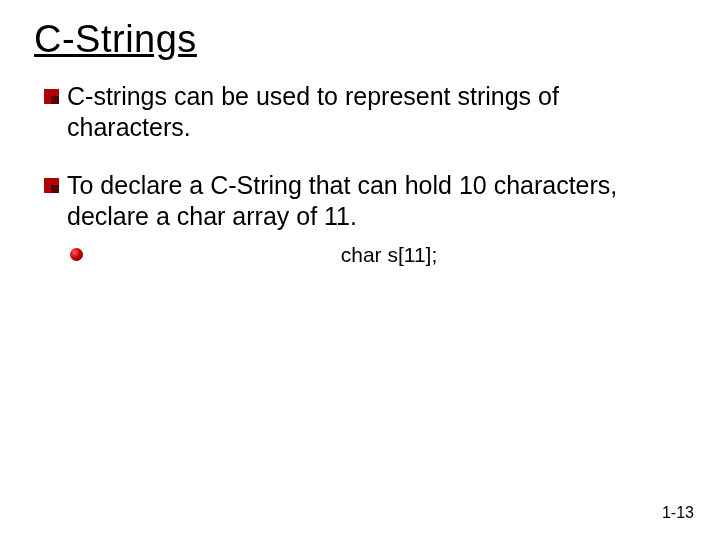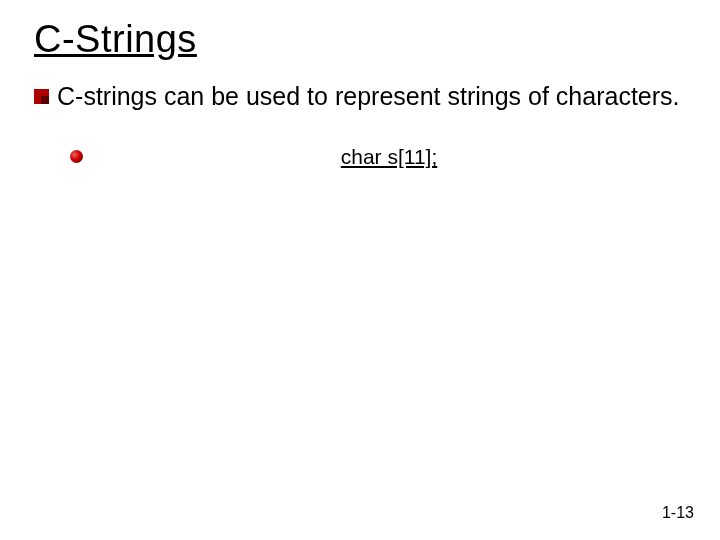--- a/index.html
+++ b/index.html
@@ -26,21 +26,21 @@
     font-weight: normal;
     letter-spacing: 0.5px;
   }
   .bullets {
     font-size: 25px;
     line-height: 1.25;
   }
   .b1 {
     display: flex;
     align-items: flex-start;
-    margin: 4px 0 0 0;
+    margin: 4px 0 0 10px;
   }
   .b1 .marker {
     flex: 0 0 auto;
     width: 15px;
     height: 15px;
     margin-top: 8px;
     margin-right: 8px;
   }
   .b1 .marker .sq {
     width: 15px;
@@ -74,21 +74,20 @@
   .b2 .marker .circ {
     width: 13px;
     height: 13px;
     border-radius: 50%;
     background: radial-gradient(circle at 35% 35%, #ff5a5a 0%, #c80000 45%, #5a0000 100%);
   }
   .b2 .text { flex: 1 1 auto; }
   .centered-code {
     text-align: center;
     flex: 1 1 auto;
-    text-decoration: underline;
   }
   .spacer-lg { height: 22px; }
   .spacer-sm { height: 4px; }
   .pagenum {
     position: absolute;
     right: 26px;
     bottom: 14px;
     font-family: Arial, sans-serif;
     font-size: 16px;
     color: #000;
@@ -107,20 +106,26 @@
       <div class="marker">
           <div class="sq"></div>
         </div>
       <div class="text">C-strings can be used to represent strings of characters.</div>
     </div>
 
 
 
     <div class="spacer-lg"></div>
 
+    <div class="b1">
+      <div class="marker">
+          <div class="sq"></div>
+        </div>
+      <div class="text">To declare a C-String that can hold 10 characters, declare a char array of 11.</div>
+    </div>
 
     <div class="spacer-sm"></div>
 
     <div class="b2">
       <div class="marker">
           <div class="circ"></div>
         </div>
       <div class="centered-code">char s[11];</div>
     </div>
 

